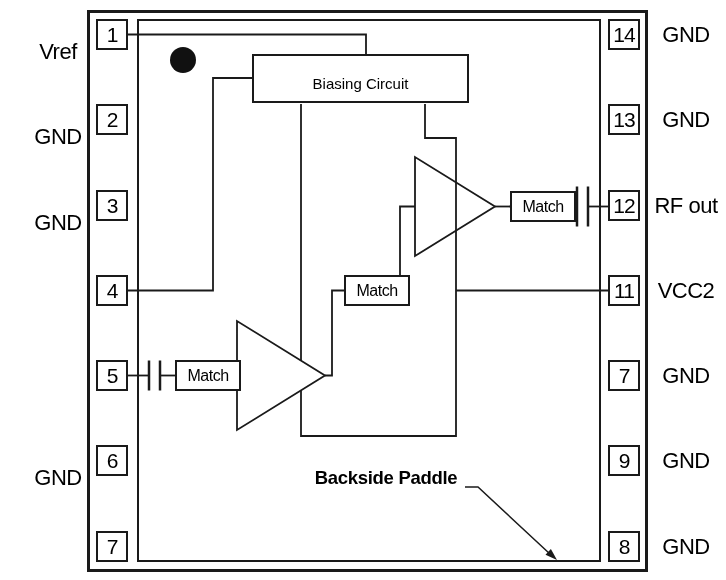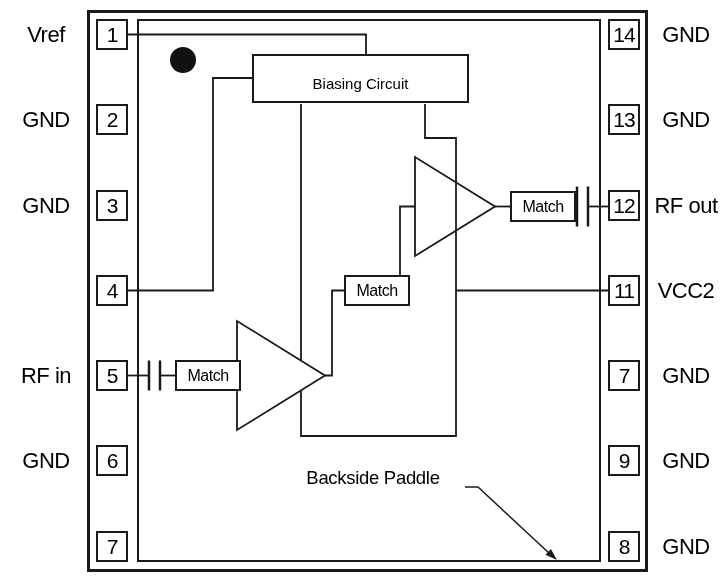--- a/index.html
+++ b/index.html
@@ -13,34 +13,34 @@
   .inner{left:137px;top:19px;width:464px;height:543px;border:2px solid #1a1a1a;}
   .pin-box{
     position:absolute;box-sizing:border-box;width:32px;height:31px;border:2px solid #1a1a1a;
     display:flex;align-items:center;justify-content:center;
     font-size:21px;letter-spacing:-1px;background:#fff;
   }
   .pin-label{
     position:absolute;width:88px;height:28px;line-height:28px;text-align:center;
     font-size:22px;letter-spacing:-0.5px;white-space:nowrap;
   }
-  .pl-left{left:2px;}
+  .pl-left{left:14px;margin-top:17px;}
   .pl-right{left:642px;}
   .block{
     position:absolute;box-sizing:border-box;border:2px solid #1a1a1a;background:#fff;
     display:flex;align-items:center;justify-content:center;text-align:center;
   }
   .biasing{left:252px;top:54px;width:217px;height:49px;font-size:15px;padding-top:10px;}
   .match{width:66px;height:31px;font-size:16px;letter-spacing:-0.5px;}
   .match1{left:175px;top:360px;}
   .match2{left:344px;top:275px;}
   .match3{left:510px;top:191px;}
   .annotation{
-    position:absolute;left:278px;top:468px;width:190px;text-align:center;
-    font-size:18.5px;line-height:20px;letter-spacing:-0.3px;
+    position:absolute;left:291px;top:468px;width:190px;text-align:center;
+    font-size:18.5px;line-height:20px;letter-spacing:-0.3px;font-weight:bold;
   }
 </style>
 </head>
 <body>
 
 <div class="stage">
 
   <svg width="726" height="580" viewBox="0 0 726 580">
     <g stroke="#1a1a1a" stroke-width="1.8" fill="none">
 
@@ -130,21 +130,20 @@
   <div class="pin-box" style="left:608px;top:445px">
       <span>9</span>
     </div>
   <div class="pin-box" style="left:608px;top:531px">
       <span>8</span>
     </div>
 
   <div class="pin-label pl-left" style="top:20.5px">Vref</div>
   <div class="pin-label pl-left" style="top:105.5px">GND</div>
   <div class="pin-label pl-left" style="top:191.5px">GND</div>
-  <div class="pin-label pl-left" style="top:361.5px">RF in</div>
   <div class="pin-label pl-left" style="top:446.5px">GND</div>
 
   <div class="pin-label pl-right" style="top:20.5px">GND</div>
   <div class="pin-label pl-right" style="top:105.5px">GND</div>
   <div class="pin-label pl-right" style="top:191.5px">RF out</div>
   <div class="pin-label pl-right" style="top:276.5px">VCC2</div>
   <div class="pin-label pl-right" style="top:361.5px">GND</div>
   <div class="pin-label pl-right" style="top:446.5px">GND</div>
   <div class="pin-label pl-right" style="top:532.5px">GND</div>
 

